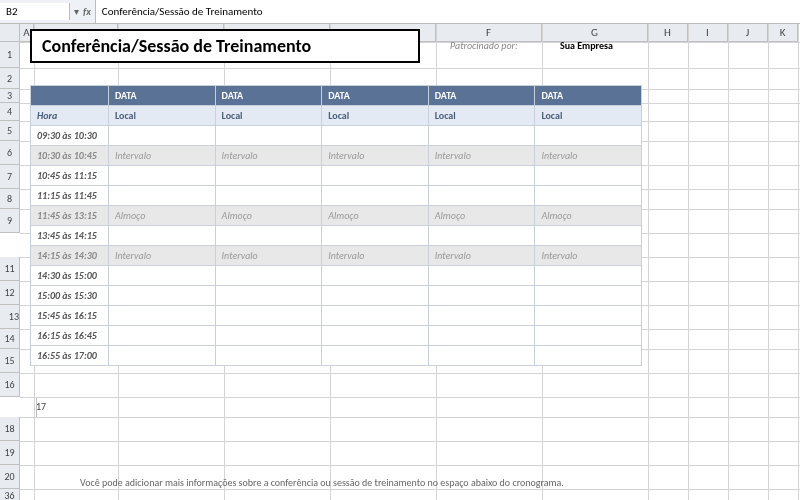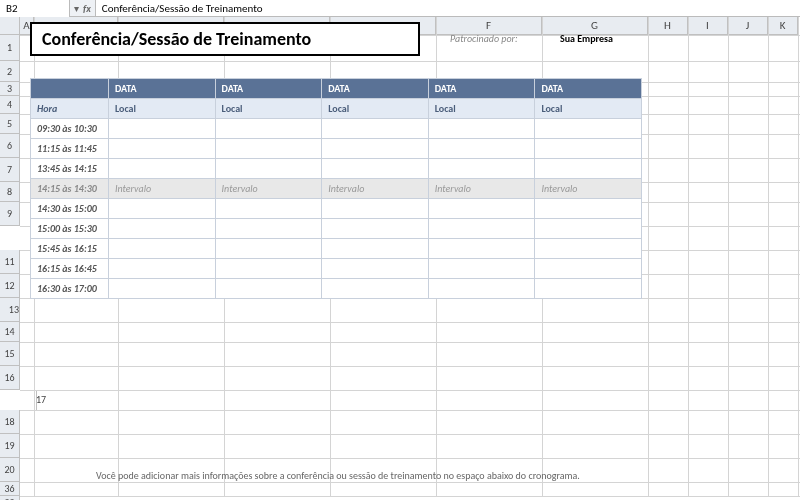--- a/index.html
+++ b/index.html
@@ -1,18 +1,18 @@
 <!DOCTYPE html>
 <html><head>
 <meta charset="utf-8">
 <style>
 * { box-sizing: border-box; margin: 0; padding: 0; }
 body { font-family: Calibri, Arial, sans-serif; font-size: 11px; background: #fff; width: 800px; height: 500px; overflow: hidden; }
 
-.formula-bar { display: flex; align-items: center; height: 17px; border-bottom: 1px solid #bbb; background: #eef1f5; }
+.formula-bar { display: flex; align-items: center; height: 24px; border-bottom: 1px solid #bbb; background: #eef1f5; }
 .name-box { width: 70px; padding: 2px 6px; border-right: 1px solid #bbb; background: #fff; font-size: 11px; }
 .fb-controls { display: flex; align-items: center; padding: 0 4px; gap: 4px; }
 .fb-controls span { font-size: 10px; color: #666; cursor: pointer; }
 .fx { font-style: italic; font-weight: bold; color: #333; font-size: 11px; }
 .formula-input { flex: 1; padding: 2px 6px; background: #fff; border-left: 1px solid #bbb; height: 100%; display: flex; align-items: center; }
 
 .sheet { display: flex; height: calc(100% - 20px); }
 .corner { width: 20px; height: 18px; background: #e8ecf1; border-right: 1px solid #c0c0c0; border-bottom: 1px solid #c0c0c0; }
 .col-headers { display: flex; height: 18px; }
 .col-headers div { background: #e8ecf1; border-right: 1px solid #c0c0c0; border-bottom: 1px solid #c0c0c0; text-align: center; line-height: 18px; color: #444; font-size: 11px; }
@@ -31,21 +31,21 @@
 .sponsor .val { font-weight: bold; margin-left: 40px; }
 
 .sched { margin-top: 22px; border: 1px solid #9aa8be; width: 612px; table-layout: fixed; border-collapse: collapse; background: #fff; }
 .sched th, .sched td { border: 1px solid #c8d0dc; padding: 3px 6px; font-size: 10px; height: 19px; text-align: left; }
 .sched thead .r1 th { background: #5a7296; color: #fff; font-weight: bold; }
 .sched thead .r2 th { background: #e3eaf4; color: #4a5d7a; font-weight: bold; }
 .sched .time-col { width: 78px; font-style: italic; color: #555; font-weight: bold; }
 .sched .intervalo td, .sched .intervalo th { background: #e8e8e8; color: #999; font-style: italic; }
 .sched .intervalo .time-col { color: #888; }
 
-.footer-note { position: absolute; top: 452px; left: 60px; font-size: 10px; color: #666; margin-left: 16px; }
+.footer-note { position: absolute; top: 452px; left: 60px; font-size: 10px; color: #666; }
 </style>
 </head>
 <body>
 
 <div class="formula-bar">
   <div class="name-box">B2</div>
   <div class="fb-controls">
     <span>▾</span>
     <span class="fx">fx</span>
   </div>
@@ -166,27 +166,51 @@
         </thead>
         <tbody id="sched-body">
             <tr>
               <th class="time-col">09:30 às 10:30</th>
               <td></td>
               <td></td>
               <td></td>
               <td></td>
               <td></td>
             </tr>
+            <tr class="intervalo">
+              <th class="time-col">10:30 às 10:45</th>
+              <td>Intervalo</td>
+              <td>Intervalo</td>
+              <td>Intervalo</td>
+              <td>Intervalo</td>
+              <td>Intervalo</td>
+            </tr>
+            <tr>
+              <th class="time-col">10:45 às 11:15</th>
+              <td></td>
+              <td></td>
+              <td></td>
+              <td></td>
+              <td></td>
+            </tr>
             <tr>
               <th class="time-col">11:15 às 11:45</th>
               <td></td>
               <td></td>
               <td></td>
               <td></td>
               <td></td>
+            </tr>
+            <tr class="intervalo">
+              <th class="time-col">11:45 às 13:15</th>
+              <td>Almoço</td>
+              <td>Almoço</td>
+              <td>Almoço</td>
+              <td>Almoço</td>
+              <td>Almoço</td>
             </tr>
             <tr>
               <th class="time-col">13:45 às 14:15</th>
               <td></td>
               <td></td>
               <td></td>
               <td></td>
               <td></td>
             </tr>
             <tr class="intervalo">
@@ -223,21 +247,21 @@
             </tr>
             <tr>
               <th class="time-col">16:15 às 16:45</th>
               <td></td>
               <td></td>
               <td></td>
               <td></td>
               <td></td>
             </tr>
             <tr>
-              <th class="time-col">16:30 às 17:00</th>
+              <th class="time-col">16:55 às 17:00</th>
               <td></td>
               <td></td>
               <td></td>
               <td></td>
               <td></td>
             </tr>
           </tbody>
       </table>
     </div>
 

